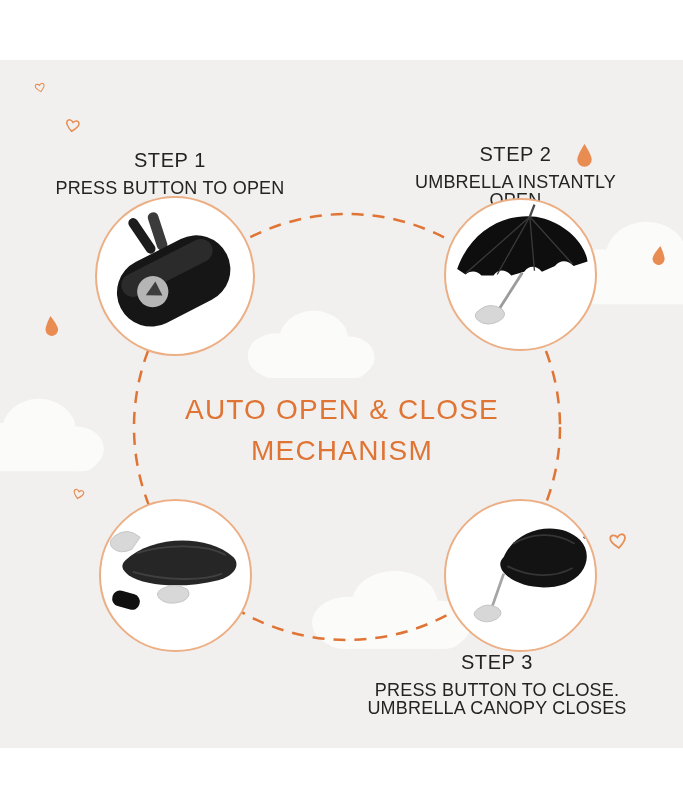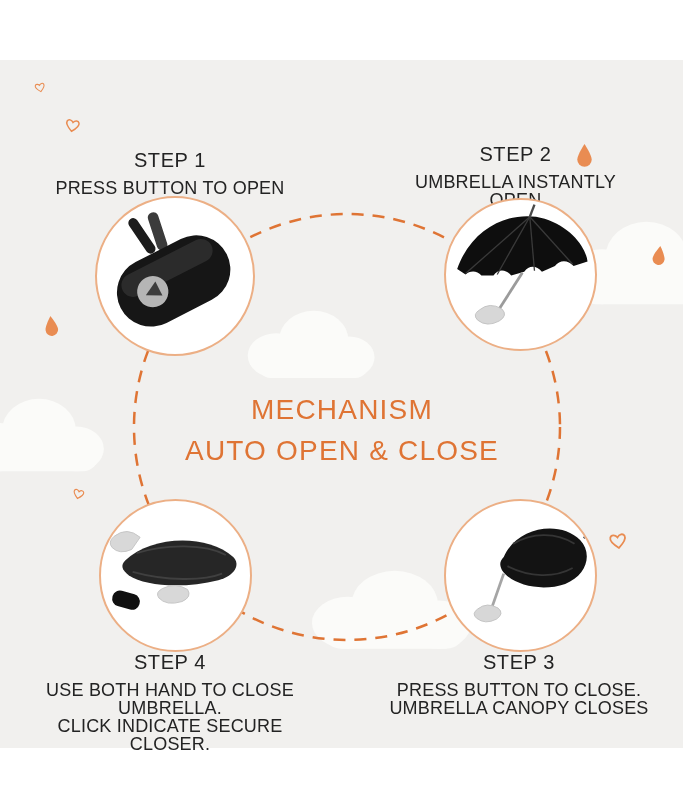--- a/index.html
+++ b/index.html
@@ -40,21 +40,21 @@
   .photo svg{display:block;width:100%;height:100%;}
   .photo.p1{left:95px;top:196px;width:160px;height:160px;}
   .photo.p2{left:444px;top:198px;width:153px;height:153px;}
   .photo.p3{left:444px;top:499px;width:153px;height:153px;}
   .photo.p4{left:99px;top:499px;width:153px;height:153px;}
   .step-text{position:absolute;z-index:2;text-align:center;color:var(--text-dark,#232323);}
   .step-label{font-size:20px;font-weight:400;letter-spacing:.6px;margin-bottom:7px;}
   .step-caption{font-size:18px;font-weight:400;letter-spacing:.2px;line-height:18px;}
   .step-text.t1{left:45px;top:149px;width:250px;}
   .step-text.t2{left:388px;top:143px;width:255px;}
-  .step-text.t3{left:385px;top:651px;width:268px;text-align:center;}
+  .step-text.t3{left:363px;top:651px;width:268px;text-align:center;}
   .step-text.t4{left:30px;top:651px;width:280px;}
 </style>
 </head>
 <body>
 
 <div class="page">
 
   <div class="panel">
     <div class="cloud cl1">
       <svg viewBox="0 0 200 110" preserveAspectRatio="none">
@@ -133,22 +133,22 @@
     <svg viewBox="0 0 14 20">
         <path d="M7 0 C 7 0, 1 9, 1 13 A 6 6 0 0 0 13 13 C 13 9, 7 0, 7 0 Z" fill="var(--accent-soft,#E98C52)"></path>
       </svg>
   </div>
 
   <svg class="dashed-circle" viewBox="0 0 432 432">
     <circle cx="216" cy="216" r="213" fill="none" stroke="var(--accent,#DF7434)" stroke-width="2.5" stroke-dasharray="12 9"></circle>
   </svg>
 
   <div class="center-title">
+    <div>AUTO OPEN &amp; CLOSE</div>
     <div>MECHANISM</div>
-    <div>AUTO OPEN &amp; CLOSE</div>
   </div>
 
   <div class="step-text t1">
     <div class="step-label">STEP 1</div>
     <div class="step-caption">PRESS BUTTON TO OPEN</div>
     <div class="step-caption"></div>
   </div>
   <div class="photo p1">
     <svg viewBox="0 0 160 160">
       <g transform="rotate(-27 80 90)">
@@ -190,25 +190,20 @@
   <div class="photo p3">
     <svg viewBox="0 0 160 160">
       <path d="M62 60 C 76 28, 122 20, 144 42 C 158 57, 151 80, 128 89 C 102 98, 70 90, 60 74 C 57 68, 58 64, 62 60 Z" fill="#131313"></path>
       <path d="M72 46 C 92 34, 118 33, 138 46 M66 70 C 90 82, 116 83, 136 72" stroke="#353535" stroke-width="2" fill="none"></path>
       <path d="M148 40 L156 30" stroke="#555555" stroke-width="2.5"></path>
       <line x1="62" y1="78" x2="48" y2="118" stroke="#a5a5a5" stroke-width="3"></line>
       <path d="M34 116 q 10 -8 22 -1 q 7 6 -2 12 q -12 6 -21 -1 q -6 -5 1 -10 Z" fill="#d7d7d7" stroke="#c2c2c2" stroke-width="1"></path>
     </svg>
   </div>
 
-  <div class="step-text t4">
-    <div class="step-label">STEP 4</div>
-    <div class="step-caption">USE BOTH HAND TO CLOSE UMBRELLA.</div>
-    <div class="step-caption">CLICK INDICATE SECURE CLOSER.</div>
-  </div>
   <div class="photo p4">
     <svg viewBox="0 0 160 160">
       <path d="M26 64 C 52 38, 112 34, 142 60 C 150 68, 144 80, 126 85 C 90 94, 48 92, 30 80 C 22 74, 21 69, 26 64 Z" fill="#262626"></path>
       <path d="M38 56 C 70 46, 112 46, 134 58 M34 76 C 70 86, 110 86, 130 78" stroke="#404040" stroke-width="2" fill="none"></path>
       <path d="M14 38 q 14 -11 28 1 l -9 13 q -13 6 -21 -2 q -5 -6 2 -12 Z" fill="#d8d8d8" stroke="#c4c4c4" stroke-width="1"></path>
       <path d="M66 94 q 14 -7 27 1 q 5 8 -6 13 q -17 5 -25 -4 q -4 -6 4 -10 Z" fill="#d8d8d8" stroke="#c4c4c4" stroke-width="1"></path>
       <rect x="12" y="98" width="30" height="17" rx="8" fill="#101010" transform="rotate(16 27 106)"></rect>
     </svg>
   </div>
 

